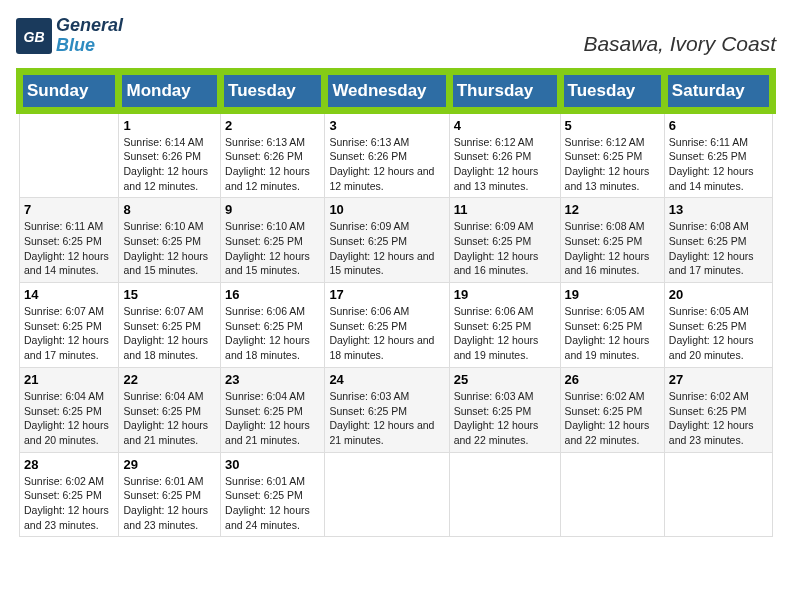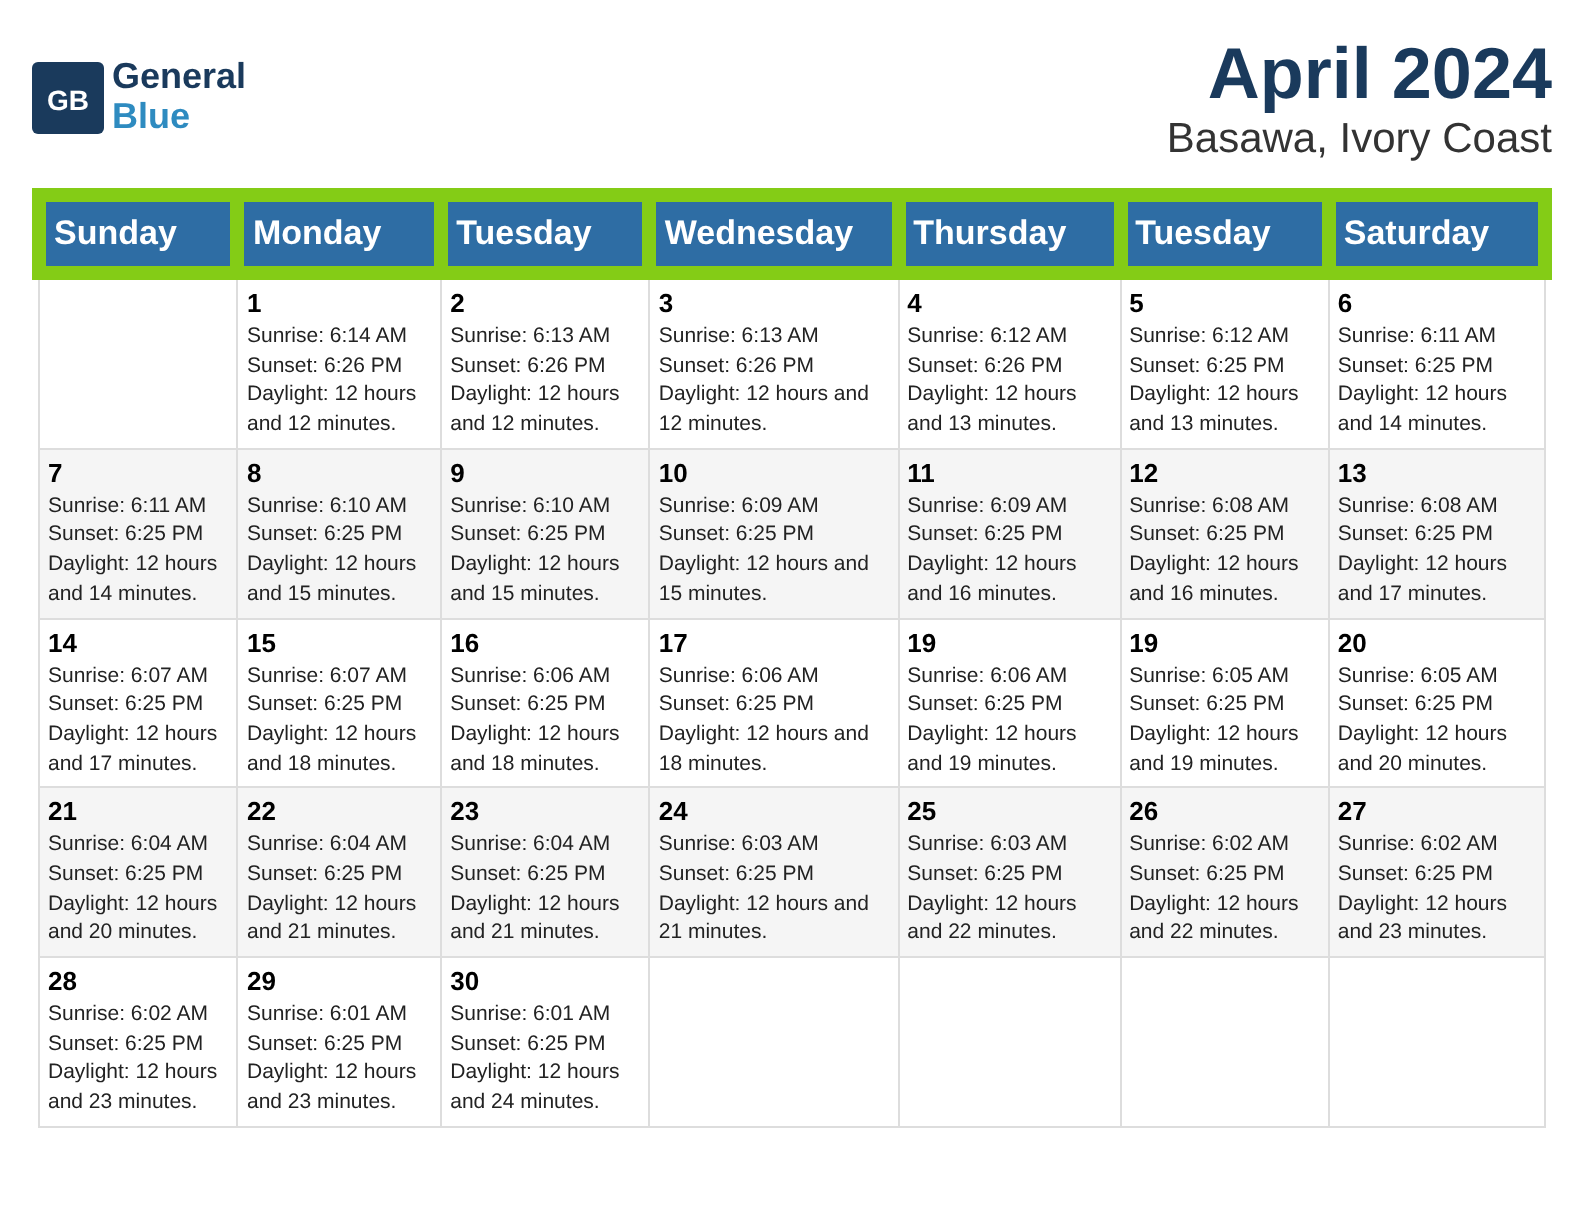--- a/index.html
+++ b/index.html
@@ -6,22 +6,23 @@
     body {
       font-family: Arial, sans-serif;
       background: #fff;
       width: 792px;
       min-height: 612px;
       padding: 16px;
     }
     .header {
       display: flex;
       justify-content: space-between;
-      align-items: center;
+      align-items: flex-end;
       margin-bottom: 12px;
+      font-style: italic;
     }
     .logo {
       display: flex;
       flex-direction: column;
       align-items: flex-start;
     }
     .title-block {
       text-align: right;
     }
     .month-title {
@@ -84,21 +85,20 @@
           <text x="18" y="24" text-anchor="middle" fill="white" font-size="14" font-weight="bold" font-family="Arial">GB</text>
         </svg>
       </div>
       <div style="display:flex;flex-direction:column;line-height:1.1;">
         <span style="font-size:18px;font-weight:bold;color:#1a3a5c;">General</span>
         <span style="font-size:18px;font-weight:bold;color:#2e8bc0;">Blue</span>
       </div>
     </div>
   </div>
   <div class="title-block">
-    <div class="month-title">April 2024</div>
     <div class="location">Basawa, Ivory Coast</div>
   </div>
 </div>
 
 <table>
   <thead>
     <tr>
     <th>Sunday</th>
         <th>Monday</th>
         <th>Tuesday</th>

